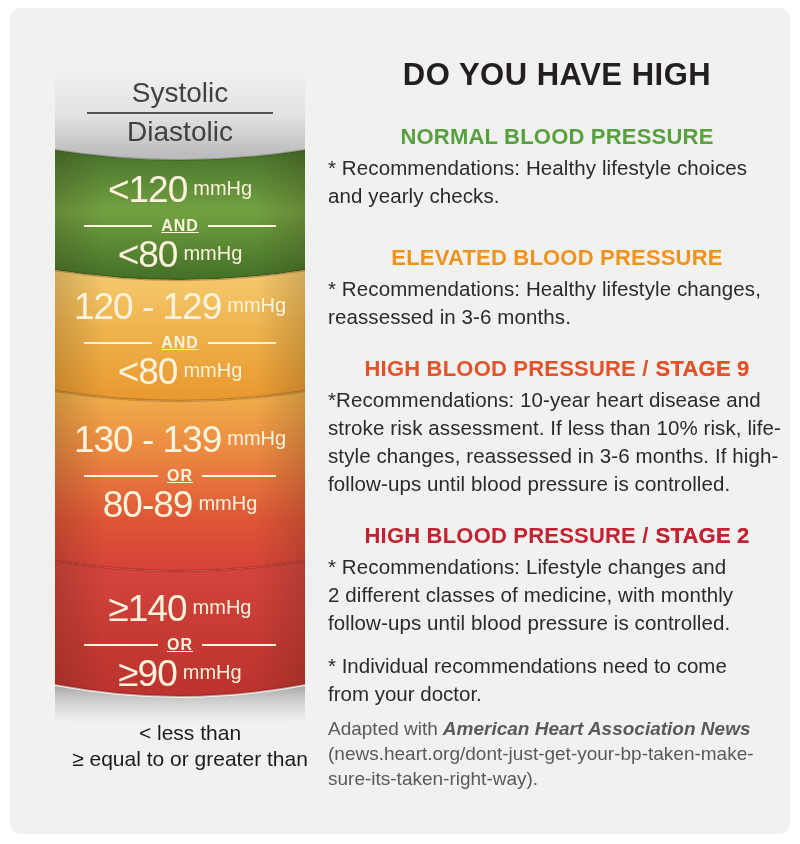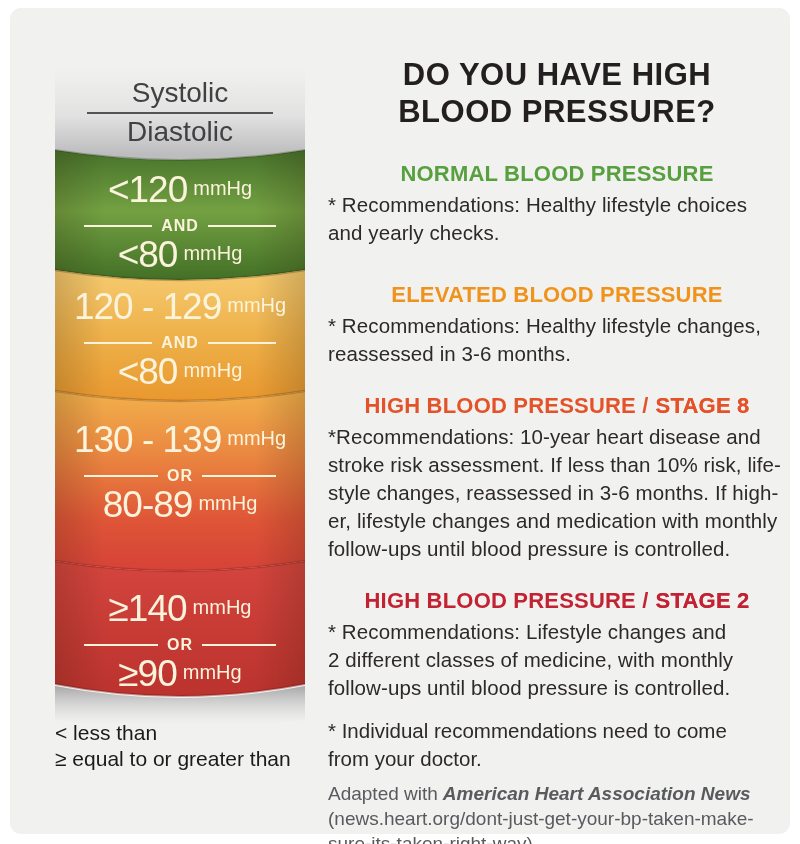--- a/index.html
+++ b/index.html
@@ -26,30 +26,30 @@
 
   .band-label {
     position:absolute; left:45px; width:250px; text-align:center;
     color:#fbf3dc;
   }
   .bl-row { line-height:36px; white-space:nowrap; }
   .bl-value { font-size:37px; letter-spacing:-1px; }
   .bl-unit { font-size:20px; margin-left:6px; position:relative; top:-7px; letter-spacing:0; }
   .bl-conj {
     display:flex; align-items:center; justify-content:center;
-    width:192px; margin:2px auto; height:18px;
+    width:192px; margin:2px auto; height:18px;text-decoration:underline;
   }
   .bl-conj .rule { flex:1; height:2px; background:#fbf3dc; }
   .bl-conj .conj-word {
     font-size:16px; font-weight:700; letter-spacing:1px; padding:0 9px;
   }
 
   .gauge-legend {
     position:absolute; left:45px; top:712px; width:270px;
-    font-size:21px; line-height:26px; color:#1b1b1c;
+    font-size:21px; line-height:26px; color:#1b1b1c;text-align:center;
   }
 
   
   .right-col { position:absolute; left:318px; top:48px; width:458px; }
 
   .main-title {
     text-align:center; color:#231f20; font-weight:800;
     font-size:31px; line-height:37px; letter-spacing:0.5px;
   }
 
@@ -207,48 +207,46 @@
 
   <div class="gauge-legend">
     <div>&lt; less than</div>
     <div>≥ equal to or greater than</div>
   </div>
 
   <div class="right-col">
 
     <div class="main-title">
       <div>DO YOU HAVE HIGH</div>
-      <div>BLOOD PRESSURE?</div>
     </div>
 
     <div class="section sec-normal m-normal">
       <div class="sec-heading">NORMAL BLOOD PRESSURE</div>
       <div class="sec-body">
         <div class="bline">* Recommendations: Healthy lifestyle choices</div>
         <div class="bline">and yearly checks.</div>
       </div>
     </div>
 
     <div class="section sec-elevated m-elevated">
       <div class="sec-heading">ELEVATED BLOOD PRESSURE</div>
       <div class="sec-body">
         <div class="bline">* Recommendations: Healthy lifestyle changes,</div>
         <div class="bline">reassessed in 3-6 months.</div>
       </div>
     </div>
 
     <div class="section sec-stage1 m-stage1">
       <div class="sec-heading">
-        <span class="h-main">HIGH BLOOD PRESSURE /</span><span class="h-stage">STAGE 8</span>
+        <span class="h-main">HIGH BLOOD PRESSURE /</span><span class="h-stage">STAGE 9</span>
       </div>
       <div class="sec-body">
         <div class="bline">*Recommendations: 10-year heart disease and</div>
         <div class="bline">stroke risk assessment. If less than 10% risk, life-</div>
         <div class="bline">style changes, reassessed in 3-6 months. If high-</div>
-        <div class="bline">er, lifestyle changes and medication with monthly</div>
         <div class="bline">follow-ups until blood pressure is controlled.</div>
       </div>
     </div>
 
     <div class="section sec-stage2 m-stage2">
       <div class="sec-heading">
         <span class="h-main">HIGH BLOOD PRESSURE /</span><span class="h-stage">STAGE 2</span>
       </div>
       <div class="sec-body">
         <div class="bline">* Recommendations: Lifestyle changes and</div>

